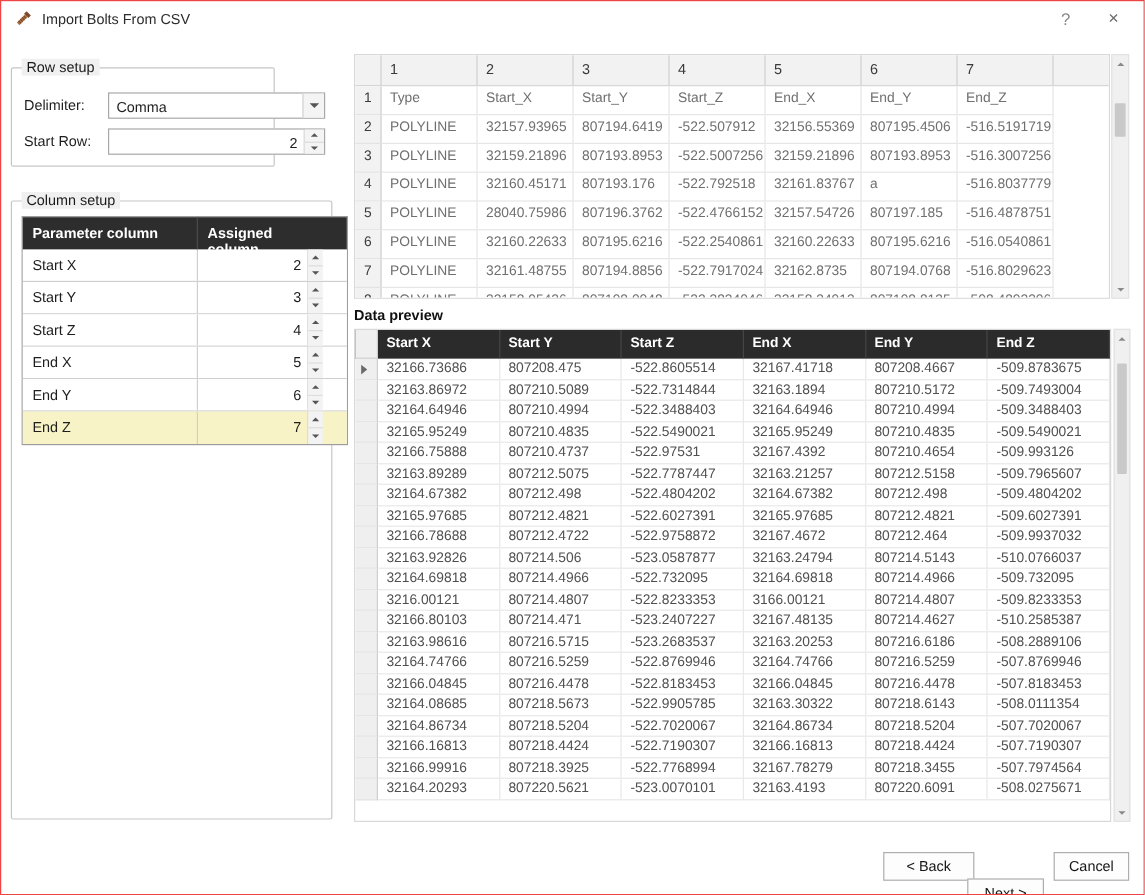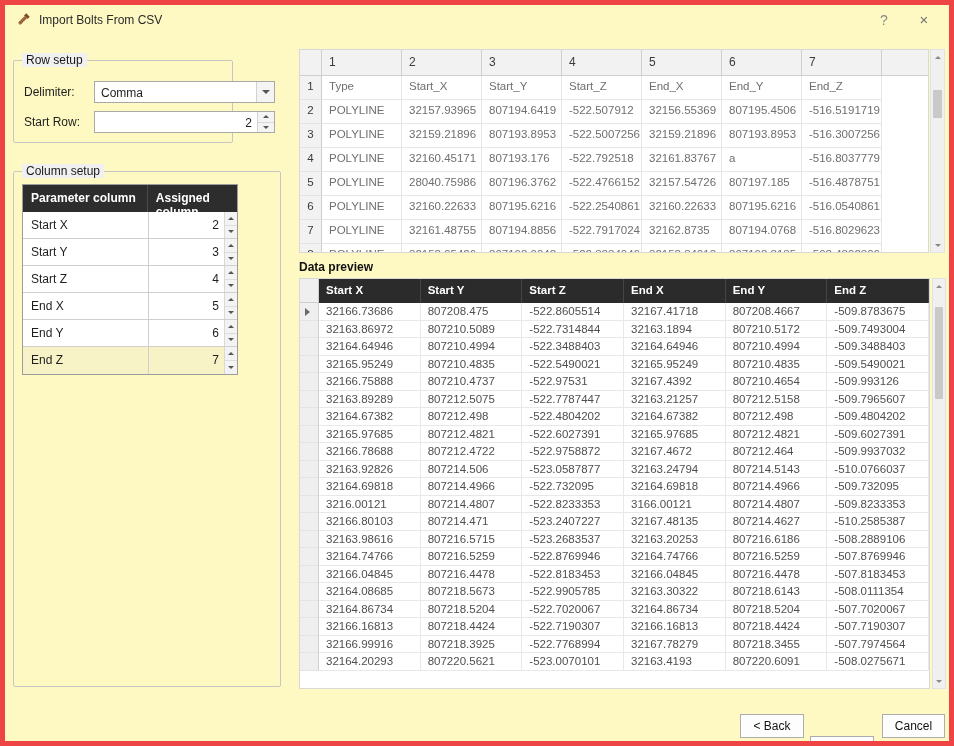--- a/index.html
+++ b/index.html
@@ -1,19 +1,19 @@
 <!DOCTYPE html>
 <html><head>
 <meta charset="utf-8">
 <style>
   html,body { margin:0; padding:0; background:#d7d7d7; }
   * { box-sizing:border-box; }
   .window {
-    position:relative; width:954px; height:746px; background:#fef9c3;
-    border:5px solid #ef4444; overflow:hidden;
+    position:relative; width:954px; height:746px; background:#ffffff;
+    border:1px solid #ef4444; overflow:hidden;
     font-family:"Liberation Sans", sans-serif; color:#1e1e1e;
   }
   
   .titlebar { position:absolute; top:0; left:0; right:0; height:30px; }
   .app-icon { position:absolute; left:10px; top:7px; width:16px; height:16px; }
   .title-text { position:absolute; left:34px; top:8px; font-size:12px; color:#2b2b2b; }
   .tb-btn { position:absolute; top:0; width:30px; height:30px; text-align:center; line-height:30px; color:#8a8a8a; font-size:14px; }
   .tb-btn.help { right:50px; }
   .tb-btn.close { right:10px; color:#6f6f6f; font-size:15px; }
   
@@ -34,21 +34,21 @@
   
   i { display:inline-block; width:0; height:0; }
   .tri-up   { border-left:4px solid transparent; border-right:4px solid transparent; border-bottom:4px solid #555; }
   .tri-down { border-left:4px solid transparent; border-right:4px solid transparent; border-top:4px solid #555; }
   .tri-up.s   { border-left-width:3px; border-right-width:3px; border-bottom-width:3px; }
   .tri-down.s { border-left-width:3px; border-right-width:3px; border-top-width:3px; }
   .tri-up.g   { border-bottom-color:#8a8a8a; }
   .tri-down.g { border-top-color:#8a8a8a; }
   .tri-right { border-top:4px solid transparent; border-bottom:4px solid transparent; border-left:5px solid #6a6a6a; position:absolute; left:5px; top:5px; }
   
-  .cs-table { position:absolute; left:8px; top:12px; width:216px; border:1px solid #9d9d9d; background:#fff; }
+  .cs-table { position:absolute; left:8px; top:12px; width:272px; border:1px solid #9d9d9d; background:#fff; }
   .cs-header { display:flex; height:27px; background:#2d2d2d; }
   .cs-h { color:#fff; font-size:12px; font-weight:700; padding:6px 0 0 8px; }
   .cs-h1 { width:146px; border-right:1px solid #4a4a4a; }
   .cs-h2 { width:104px; }
   .cs-row { display:flex; height:27px; border-bottom:1px solid #cfcfcf; background:#fff; }
   .cs-row:last-child { border-bottom:none; }
   .cs-row.hl { background:#f7f3c6; }
   .cs-param { width:146px; padding:6px 0 0 8px; border-right:1px solid #cfcfcf; font-size:12px; }
   .cs-value { position:relative; width:104px; }
   .cs-num { position:absolute; right:18px; top:6px; font-size:12px; }
@@ -74,21 +74,21 @@
   .pv-c { flex:1; font-size:11.5px; color:#4f4f4f; padding:2px 0 0 7px; border-right:1px solid #e8e8e8; border-bottom:1px solid #e8e8e8; white-space:nowrap; overflow:hidden; }
   
   .sb { position:absolute; background:#f0f0f0; border:1px solid #e2e2e2; }
   #csv-sb { left:925px; top:44px; width:15px; height:204px; }
   #pv-sb  { left:927px; top:273px; width:14px; height:411px; }
   .sb-arrow { position:absolute; left:0; right:0; height:14px; display:flex; align-items:center; justify-content:center; }
   .sb-arrow.top { top:0; } .sb-arrow.bottom { bottom:0; }
   .sb-thumb { position:absolute; left:2px; right:2px; background:#c9c9c9; border-radius:1px; }
   
   .btn { position:absolute; top:709px; height:24px; background:#fdfdfd; border:1px solid #adadad; font-size:12px; color:#151515; display:flex; align-items:center; justify-content:center; }
-  #btn-back { left:735px; width:64px; }
+  #btn-back { left:735px; width:76px; }
   #btn-next { left:805px; width:64px;margin-top:22px; }
   #btn-cancel { left:877px; width:63px; }
 </style>
 </head>
 <body>
 
 <div class="window">
 
   <div class="titlebar">
     <span class="app-icon">

